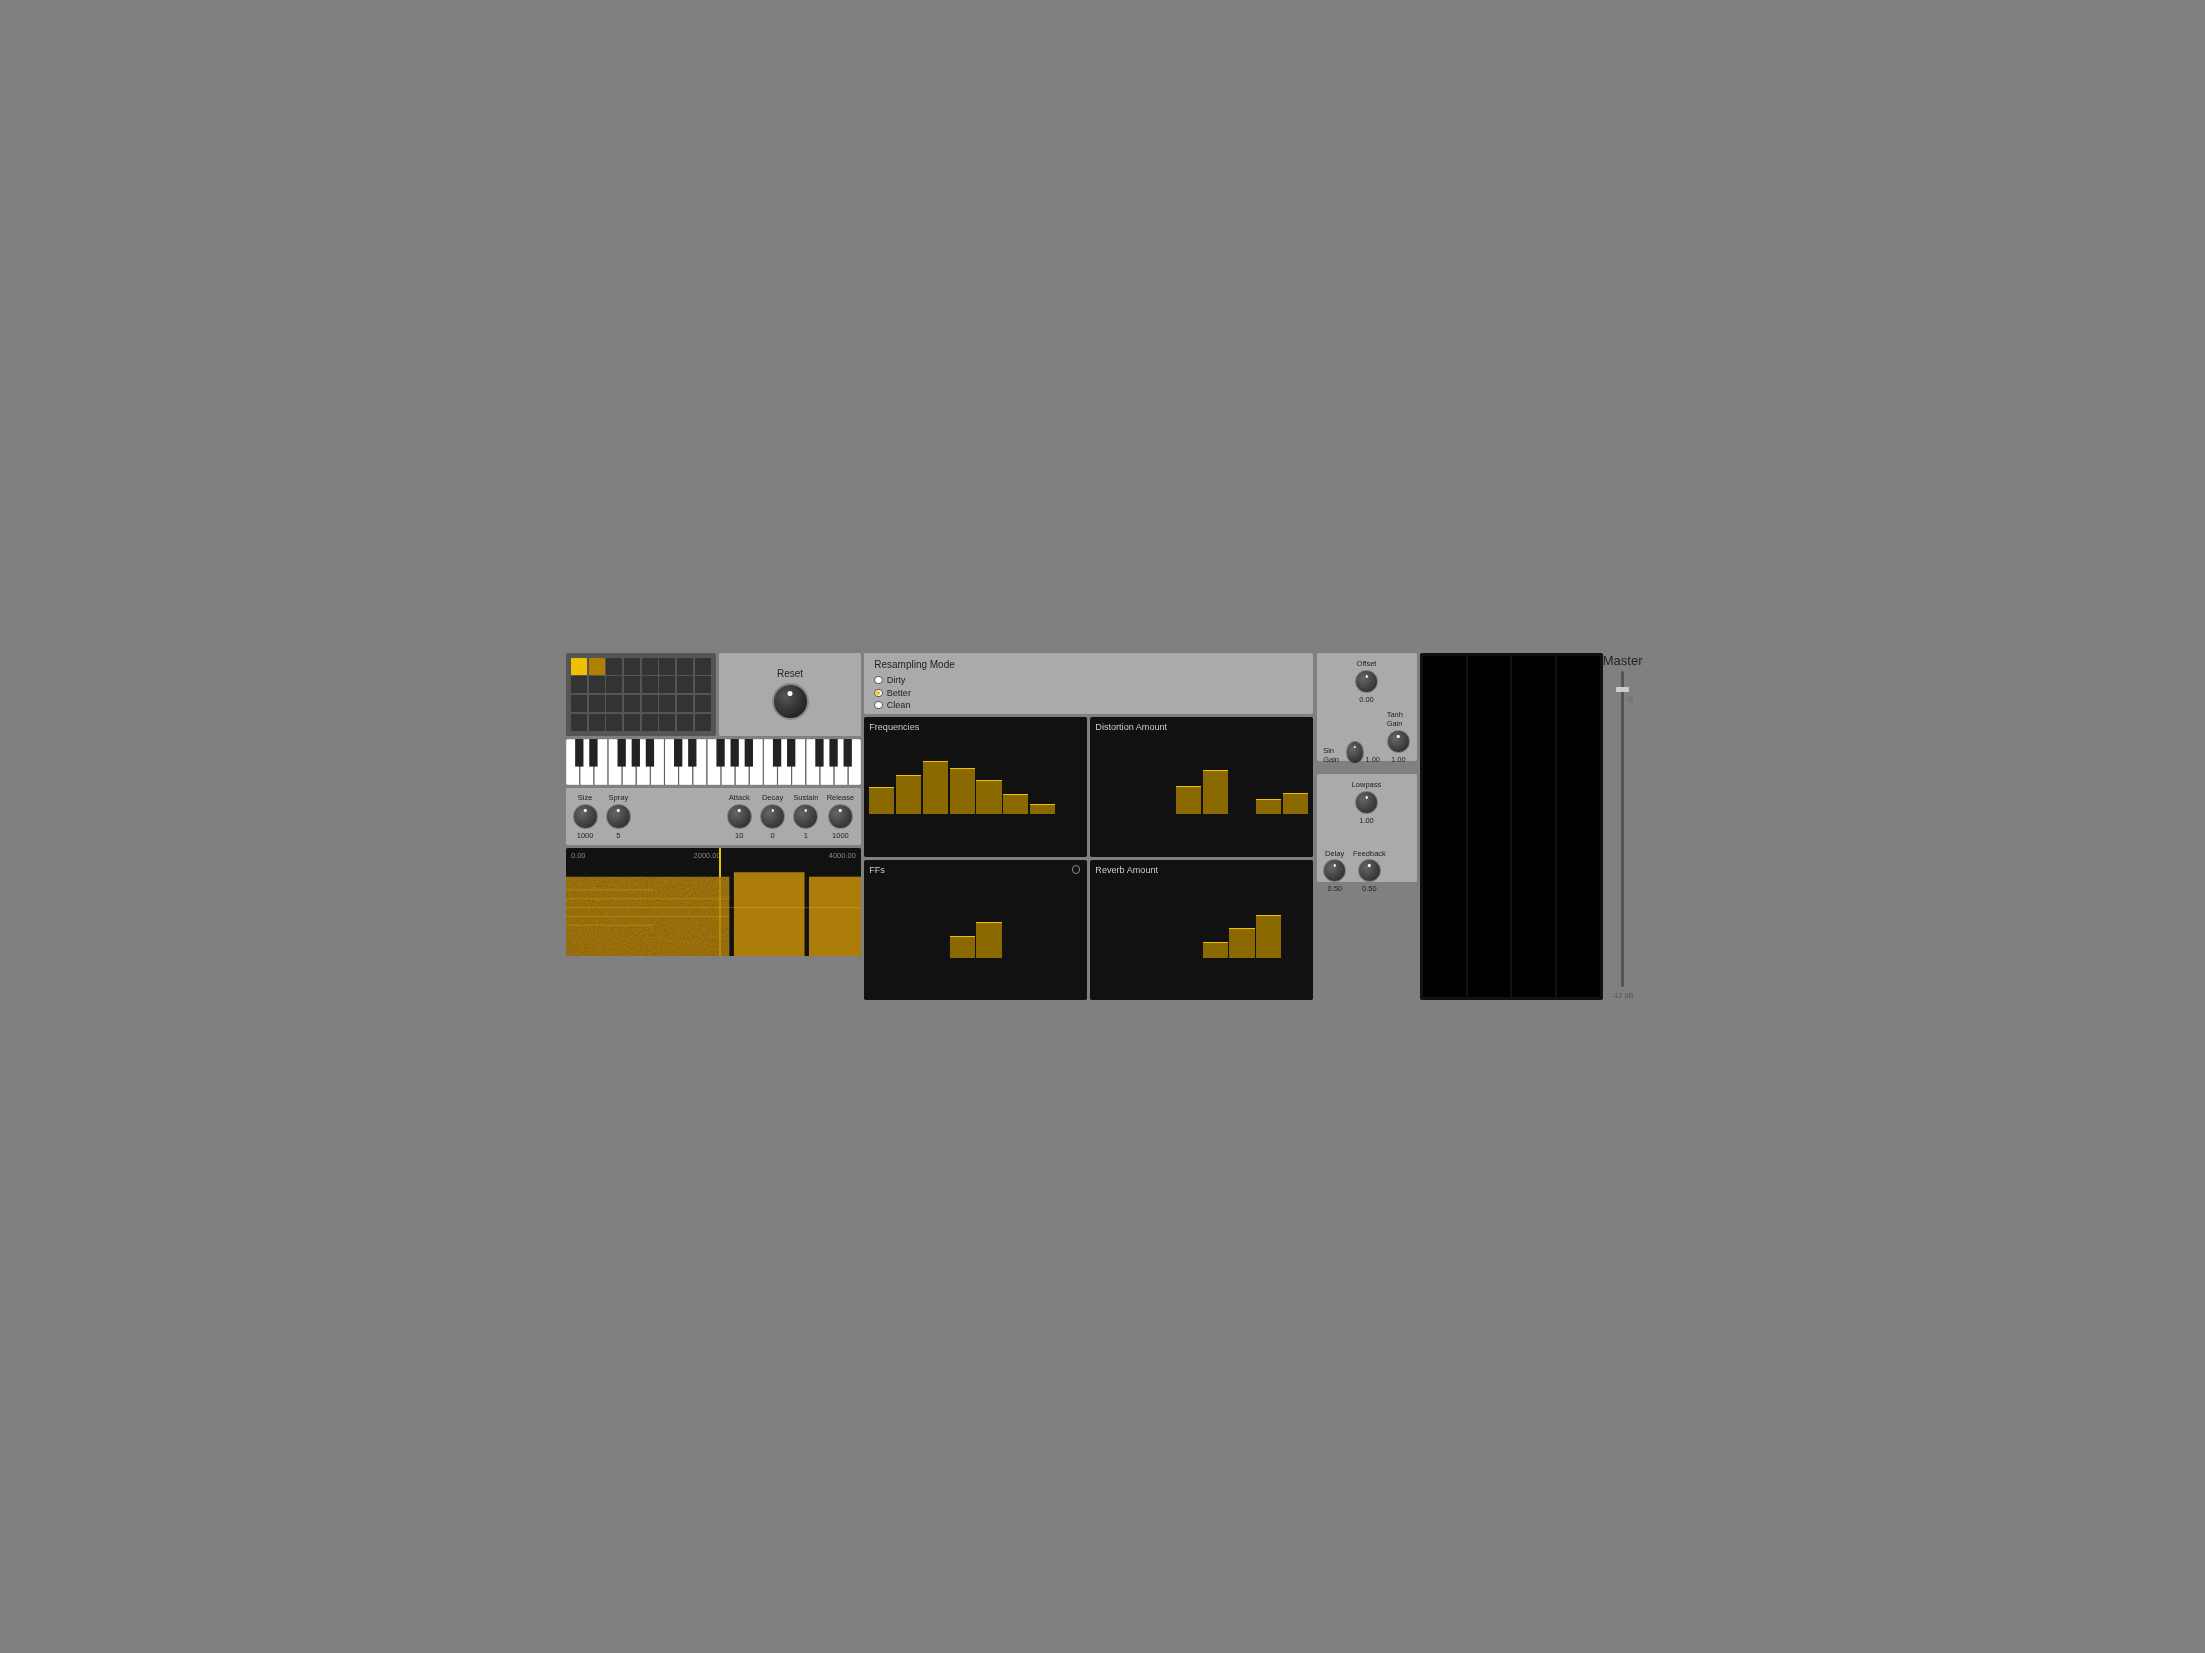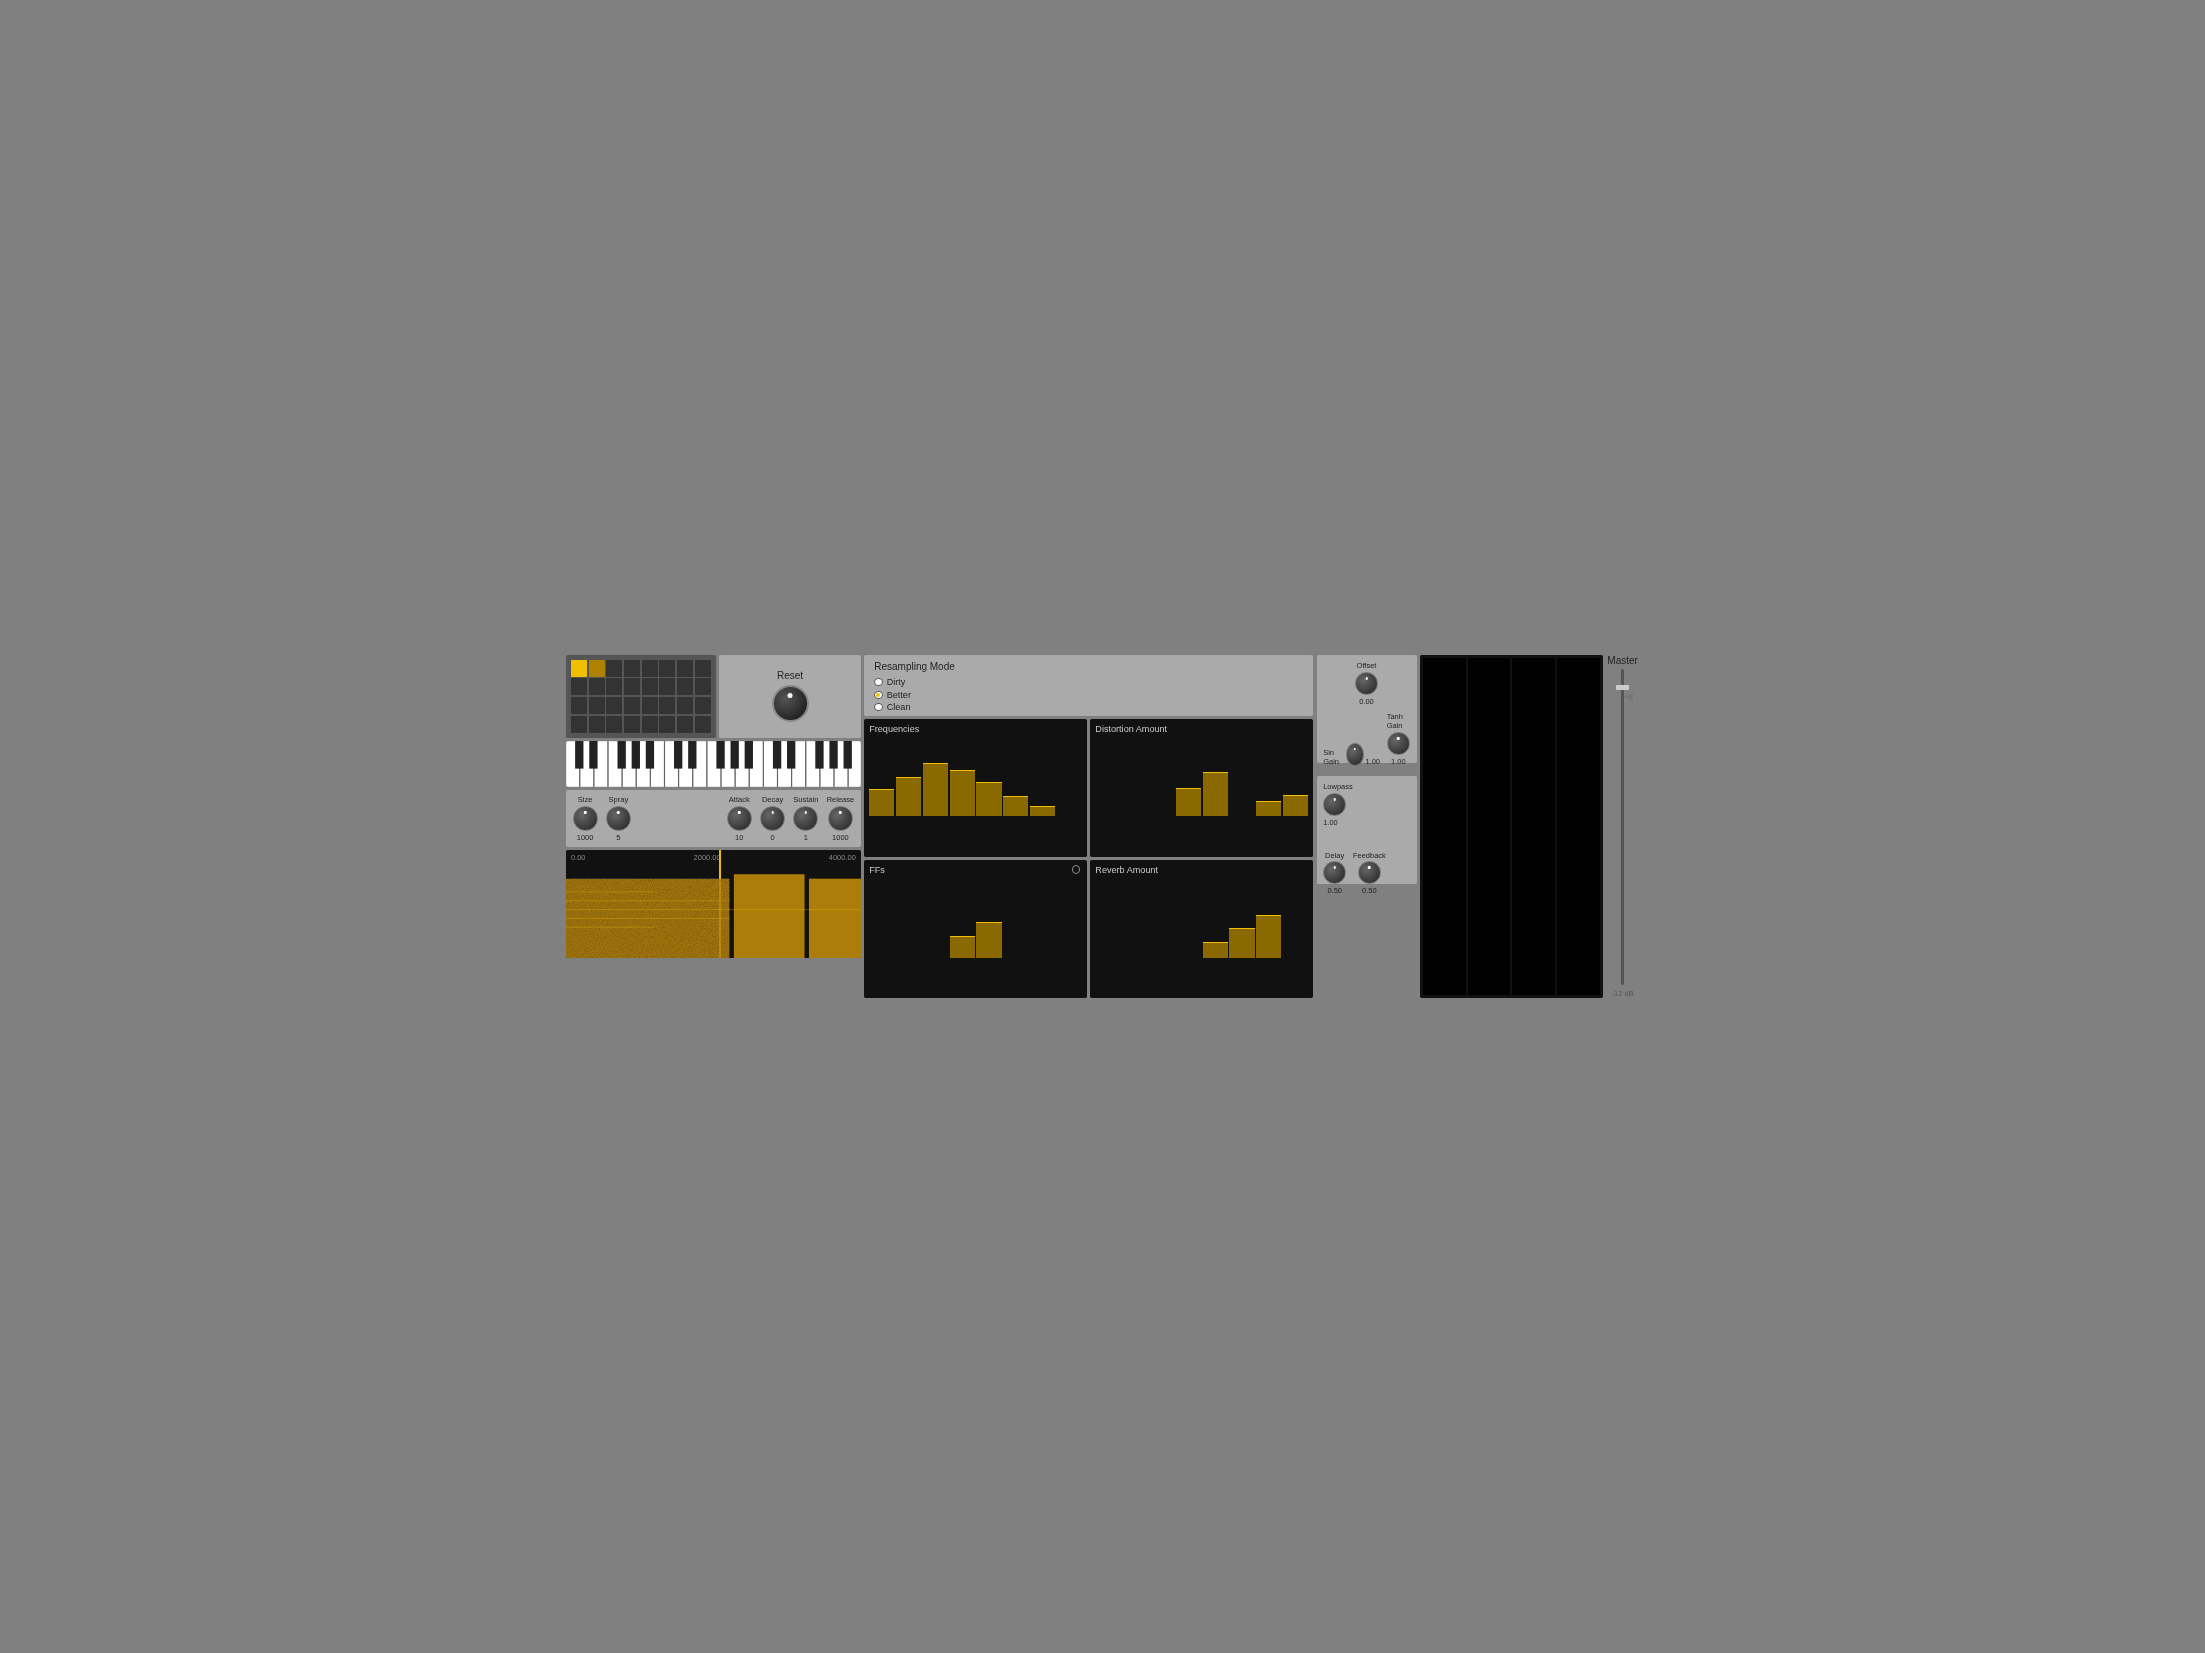--- a/index.html
+++ b/index.html
@@ -369,21 +369,21 @@
 
     
     .master-section {
       display: flex;
       flex-direction: column;
       align-items: center;
       gap: 3.3px;
       width: 33px;
     }
     .master-label {
-      font-size: 10px;
+      font-size: 13px;
       color: #222;
     }
     .fader-track {
       width: 3.3px;
       height: 316px;
       background: #555;
       border-radius: 1.7px;
       position: relative;
       margin: 0 auto;
     }
@@ -666,21 +666,21 @@
         </div>
         <div style="display:flex; flex-direction:column; align-items:center; gap:1.7px;">
           <div class="control-label">Tanh Gain</div>
           <div class="knob-small" style="width:23px;height:23px;"></div>
           <div class="control-value">1.00</div>
         </div>
       </div>
     </div>
 
     <div class="reverb-controls">
-      <div style="display:flex; flex-direction:column; align-items:flex-start; gap:1.7px;">
+      <div style="display:flex; flex-direction:column; align-items:center; gap:1.7px;">
         <div class="control-label">Lowpass</div>
         <div class="knob-small" style="width:23px;height:23px;"></div>
         <div class="control-value">1.00</div>
       </div>
       <div style="display:flex; flex-direction:row; gap:6.7px; margin-top:24px;">
         <div style="display:flex; flex-direction:column; align-items:center; gap:1.7px;">
           <div class="control-label">Delay</div>
           <div class="knob-small" style="width:23px;height:23px;"></div>
           <div class="control-value">0.50</div>
         </div>

